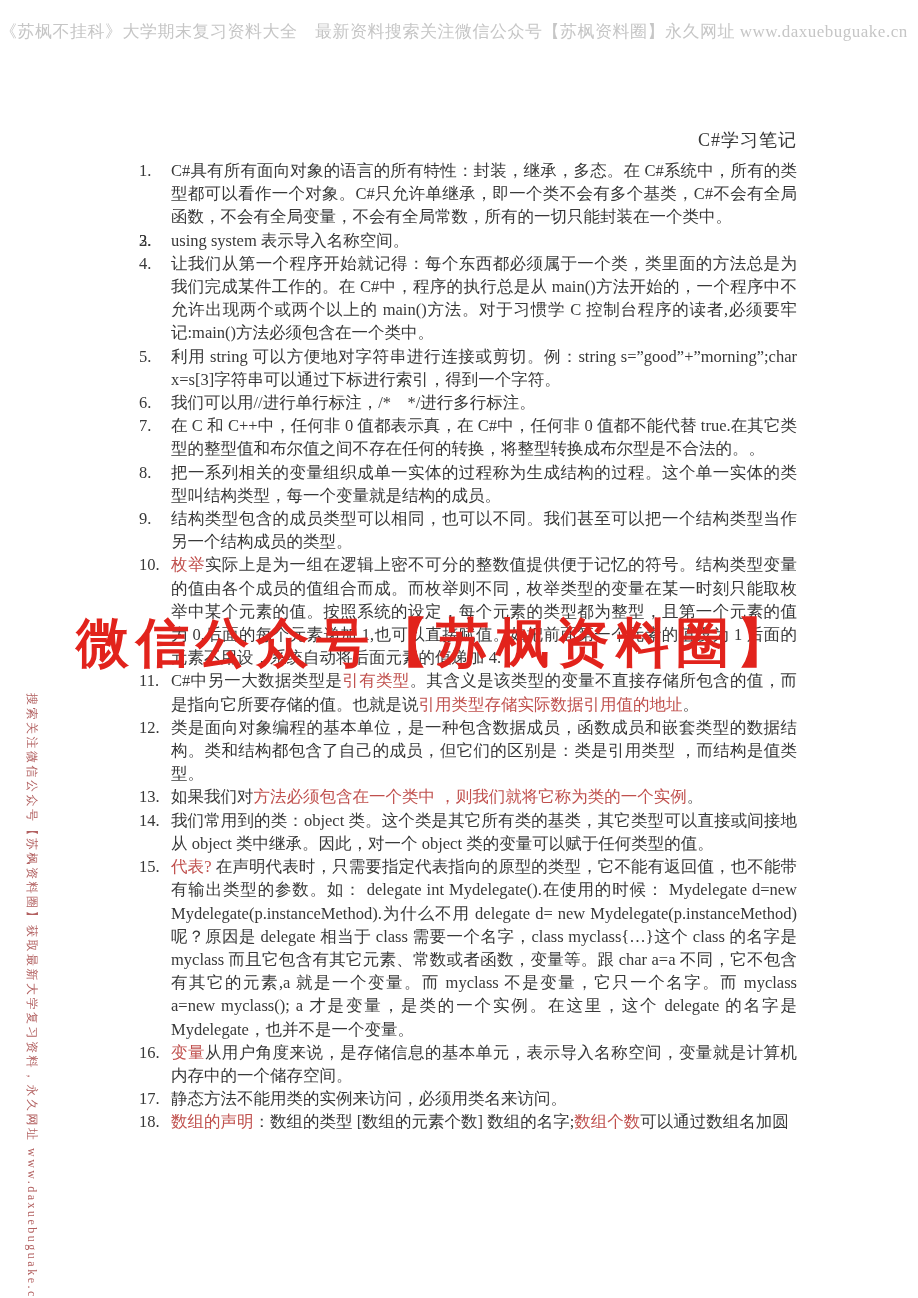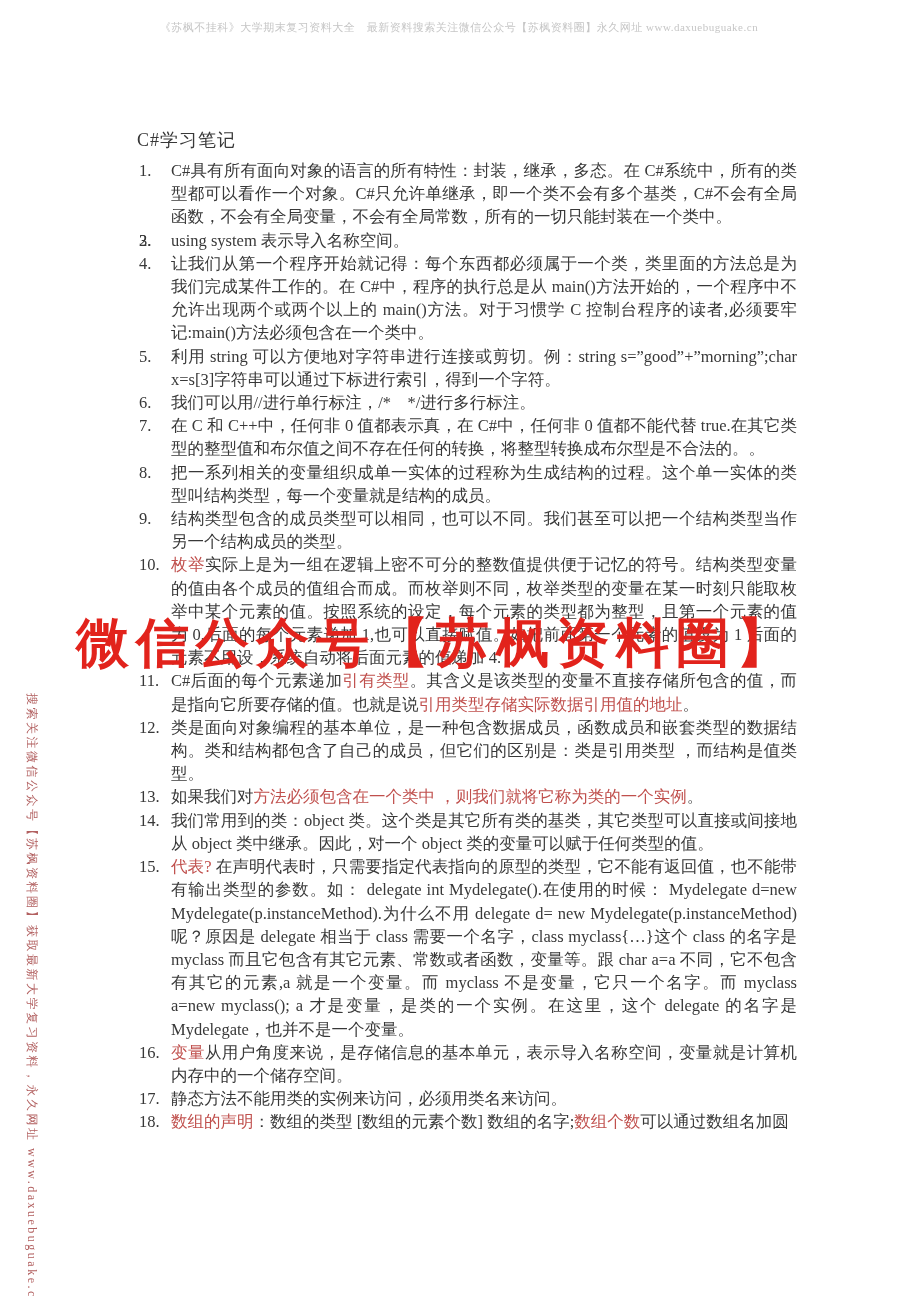--- a/index.html
+++ b/index.html
@@ -7,35 +7,35 @@
     position:relative;
     width:918px;height:1298px;
     margin:0 auto;
     background:#ffffff;
     overflow:hidden;
     font-family:"Liberation Serif","DejaVu Serif",serif;
   }
   .header{
     position:absolute;
     top:20px;left:0;right:0;
-    text-align:center;
-    font-size:11px;
+    text-align:left;
+    font-size:17px;
     letter-spacing:0.5px;
     color:var(--header-color,#c6c6c6);
     font-family:Liberation Serif, serif;
   }
   .content{
     position:absolute;
     left:137px;top:128px;
     width:660px;
     color:var(--body-color,#383838);
   }
   .title{
     margin:0 0 7px 0;
-    text-align:left;
+    text-align:right;
     font-size:18px;
     font-weight:normal;
     letter-spacing:1px;
   }
   ol.notes{
     margin:0;padding:0;
     list-style:none;
     font-size:16.5px;
     line-height:23.2px;
     text-align:justify;
@@ -86,21 +86,21 @@
         <li><span class="num">1.</span><span>C#具有所有面向对象的语言的所有特性：封装，继承，多态。在 C#系统中，所有的类型都可以看作一个对象。C#只允许单继承，即一个类不会有多个基类，C#不会有全局函数，不会有全局变量，不会有全局常数，所有的一切只能封装在一个类中。</span></li>
         <li><span class="num">2.</span></li>
         <li><span class="num">3.</span><span>using system 表示导入名称空间。</span></li>
         <li><span class="num">4.</span><span>让我们从第一个程序开始就记得：每个东西都必须属于一个类，类里面的方法总是为我们完成某件工作的。在 C#中，程序的执行总是从 main()方法开始的，一个程序中不允许出现两个或两个以上的 main()方法。对于习惯学 C 控制台程序的读者,必须要牢记:main()方法必须包含在一个类中。</span></li>
         <li><span class="num">5.</span><span>利用 string 可以方便地对字符串进行连接或剪切。例：string s=”good”+”morning”;char x=s[3]字符串可以通过下标进行索引，得到一个字符。</span></li>
         <li><span class="num">6.</span><span>我们可以用//进行单行标注，/*　*/进行多行标注。</span></li>
         <li><span class="num">7.</span><span>在 C 和 C++中，任何非 0 值都表示真，在 C#中，任何非 0 值都不能代替 true.在其它类型的整型值和布尔值之间不存在任何的转换，将整型转换成布尔型是不合法的。。</span></li>
         <li><span class="num">8.</span><span>把一系列相关的变量组织成单一实体的过程称为生成结构的过程。这个单一实体的类型叫结构类型，每一个变量就是结构的成员。</span></li>
         <li><span class="num">9.</span><span>结构类型包含的成员类型可以相同，也可以不同。我们甚至可以把一个结构类型当作另一个结构成员的类型。</span></li>
         <li><span class="num">10.</span><span class="red">枚举</span><span>实际上是为一组在逻辑上密不可分的整数值提供便于记忆的符号。结构类型变量的值由各个成员的值组合而成。而枚举则不同，枚举类型的变量在某一时刻只能取枚举中某个元素的值。按照系统的设定，每个元素的类型都为整型，且第一个元素的值为 0,后面的每个元素递加 1,也可以直接赋值。如把前面第一个元素的值设为 1 后面的元素不用设，系统自动将后面元素的值递加 4.</span></li>
-        <li><span class="num">11.</span><span>C#后面的每个元素递加</span><span class="red">引有类型</span><span>。其含义是该类型的变量不直接存储所包含的值，而是指向它所要存储的值。也就是说</span><span class="red">引用类型存储实际数据引用值的地址</span><span>。</span></li>
+        <li><span class="num">11.</span><span>C#中另一大数据类型是</span><span class="red">引有类型</span><span>。其含义是该类型的变量不直接存储所包含的值，而是指向它所要存储的值。也就是说</span><span class="red">引用类型存储实际数据引用值的地址</span><span>。</span></li>
         <li><span class="num">12.</span><span>类是面向对象编程的基本单位，是一种包含数据成员，函数成员和嵌套类型的数据结构。类和结构都包含了自己的成员，但它们的区别是：类是引用类型 ，而结构是值类型。</span></li>
         <li><span class="num">13.</span><span>如果我们对</span><span class="red">方法必须包含在一个类中 ，则我们就将它称为类的一个实例</span><span>。</span></li>
         <li><span class="num">14.</span><span>我们常用到的类：object 类。这个类是其它所有类的基类，其它类型可以直接或间接地从 object 类中继承。因此，对一个 object 类的变量可以赋于任何类型的值。</span></li>
         <li><span class="num">15.</span><span class="red">代表?</span><span> 在声明代表时，只需要指定代表指向的原型的类型，它不能有返回值，也不能带有输出类型的参数。如： delegate int Mydelegate().在使用的时候： Mydelegate d=new Mydelegate(p.instanceMethod).为什么不用 delegate d= new Mydelegate(p.instanceMethod)呢？原因是 delegate 相当于 class 需要一个名字，class myclass{…}这个 class 的名字是 myclass 而且它包含有其它元素、常数或者函数，变量等。跟 char a=a 不同，它不包含有其它的元素,a 就是一个变量。而 myclass 不是变量，它只一个名字。而 myclass a=new myclass(); a 才是变量，是类的一个实例。在这里，这个 delegate 的名字是 Mydelegate，也并不是一个变量。</span></li>
         <li><span class="num">16.</span><span class="red">变量</span><span>从用户角度来说，是存储信息的基本单元，表示导入名称空间，变量就是计算机内存中的一个储存空间。</span></li>
         <li><span class="num">17.</span><span>静态方法不能用类的实例来访问，必须用类名来访问。</span></li>
         <li><span class="num">18.</span><span class="red">数组的声明</span><span>：数组的类型 [数组的元素个数] 数组的名字;</span><span class="red">数组个数</span><span>可以通过数组名加圆</span></li>
       </ol>
   </div>
 

